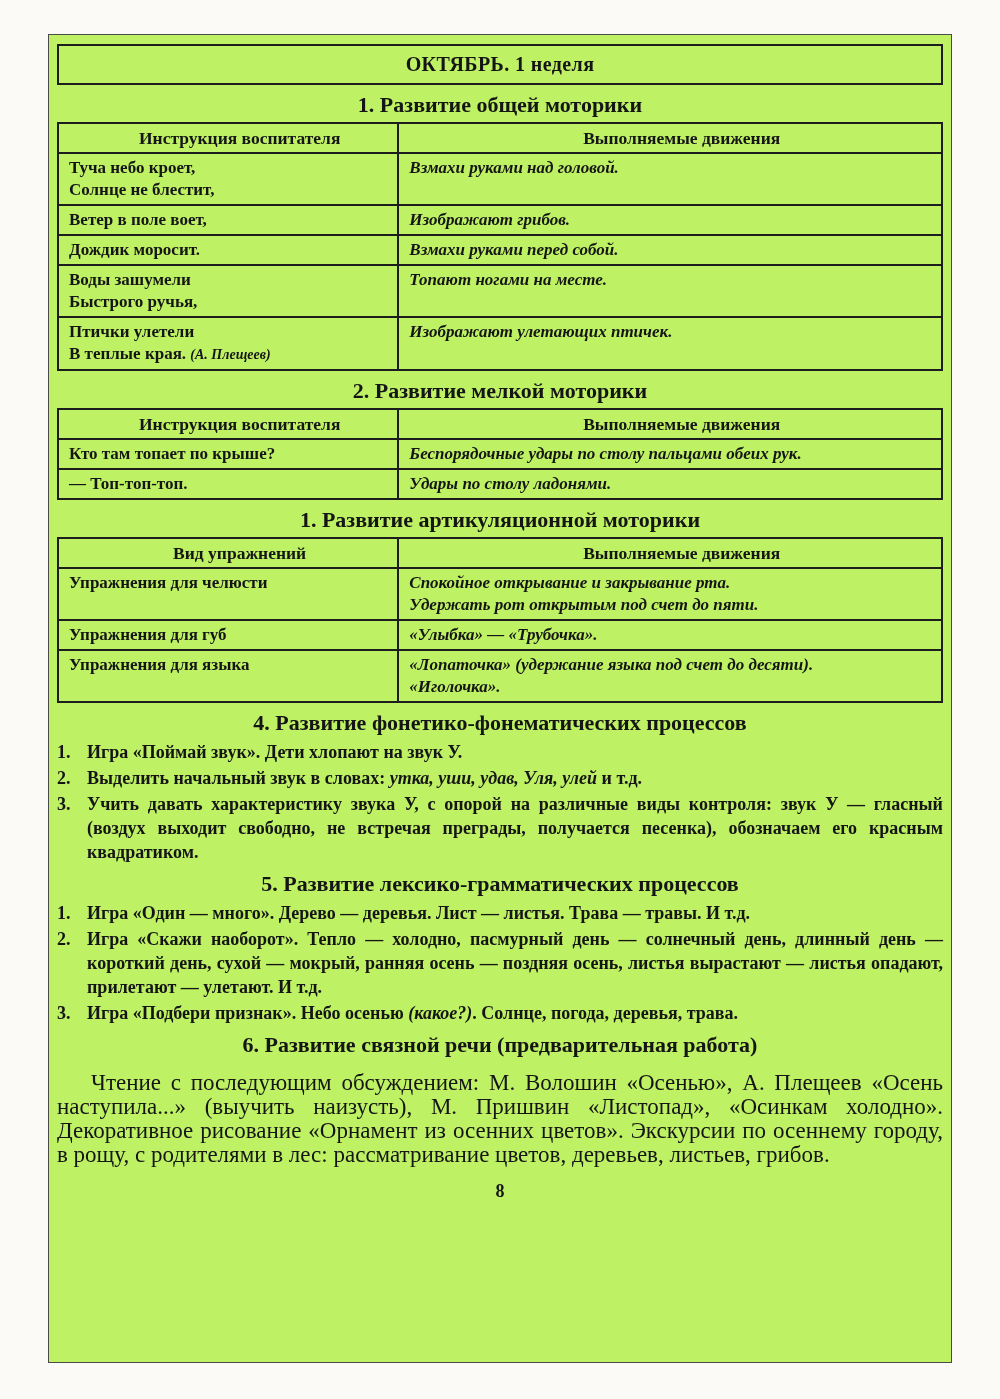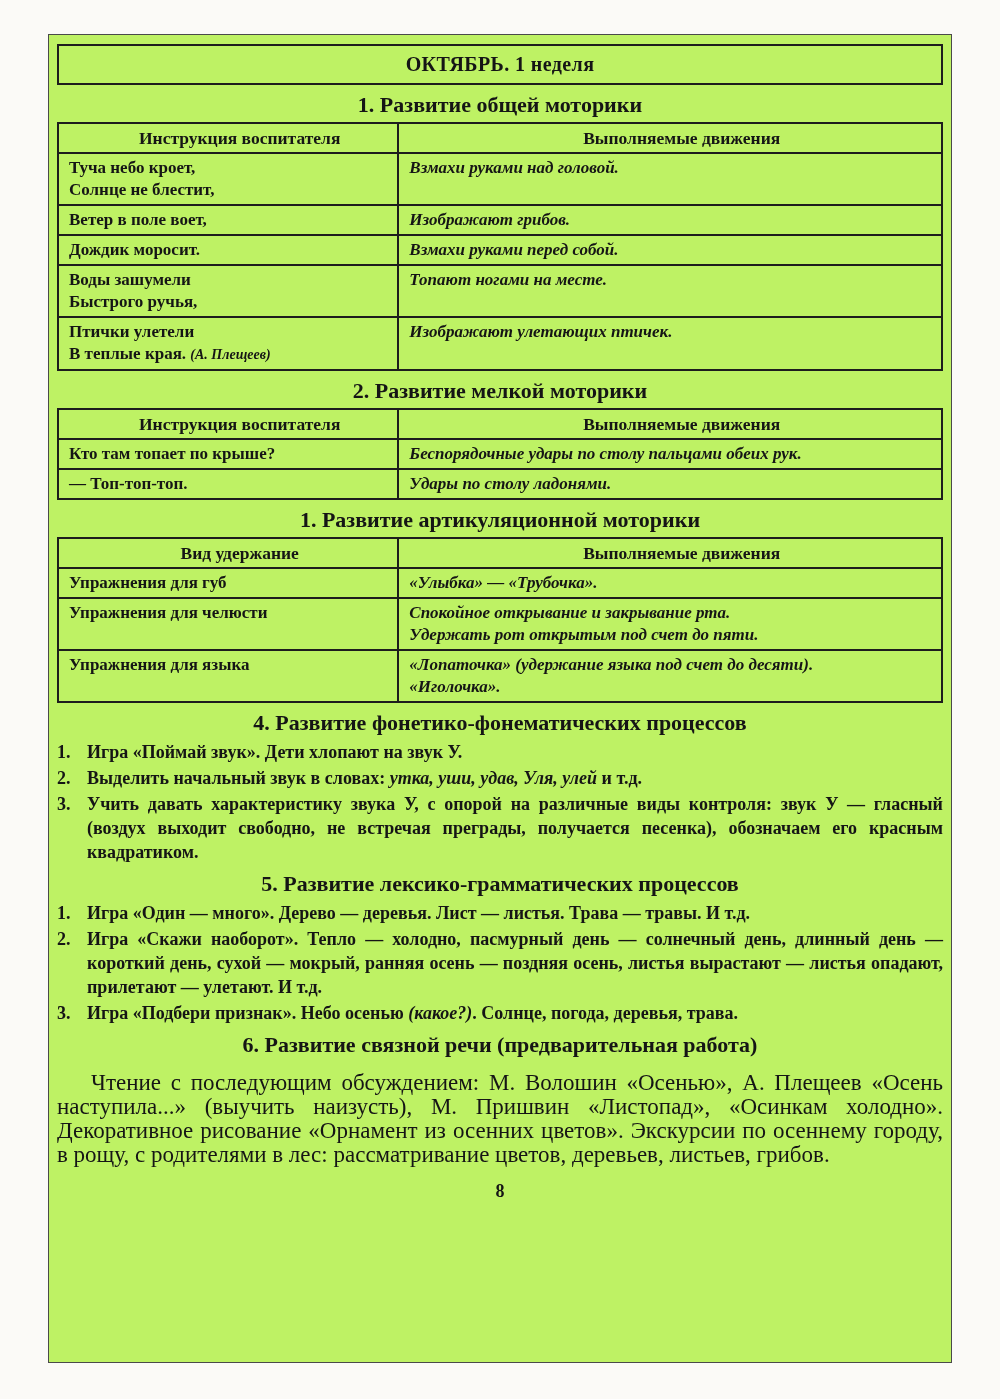--- a/index.html
+++ b/index.html
@@ -124,33 +124,33 @@
   </table>
 
   <div class="sec-title">1. Развитие артикуляционной моторики</div>
   <table>
     <colgroup>
         <col style="width:38.5%">
         <col>
       </colgroup>
     <thead>
       <tr>
-        <th>Вид удержание</th>
+        <th>Вид упражнений</th>
         <th>Выполняемые движения</th>
       </tr>
     </thead>
     <tbody>
       <tr>
-        <td class="L">Упражнения для губ</td>
-        <td class="R">«Улыбка» — «Трубочка».</td>
-      </tr>
-      <tr>
         <td class="L">Упражнения для челюсти</td>
         <td class="R">Спокойное открывание и закрывание рта.
 Удержать рот открытым под счет до пяти.</td>
+      </tr>
+      <tr>
+        <td class="L">Упражнения для губ</td>
+        <td class="R">«Улыбка» — «Трубочка».</td>
       </tr>
       <tr>
         <td class="L">Упражнения для языка</td>
         <td class="R">«Лопаточка» (удержание языка под счет до десяти).
 «Иголочка».</td>
       </tr>
     </tbody>
   </table>
 
   <div class="sec-title">4. Развитие фонетико-фонематических процессов</div>

